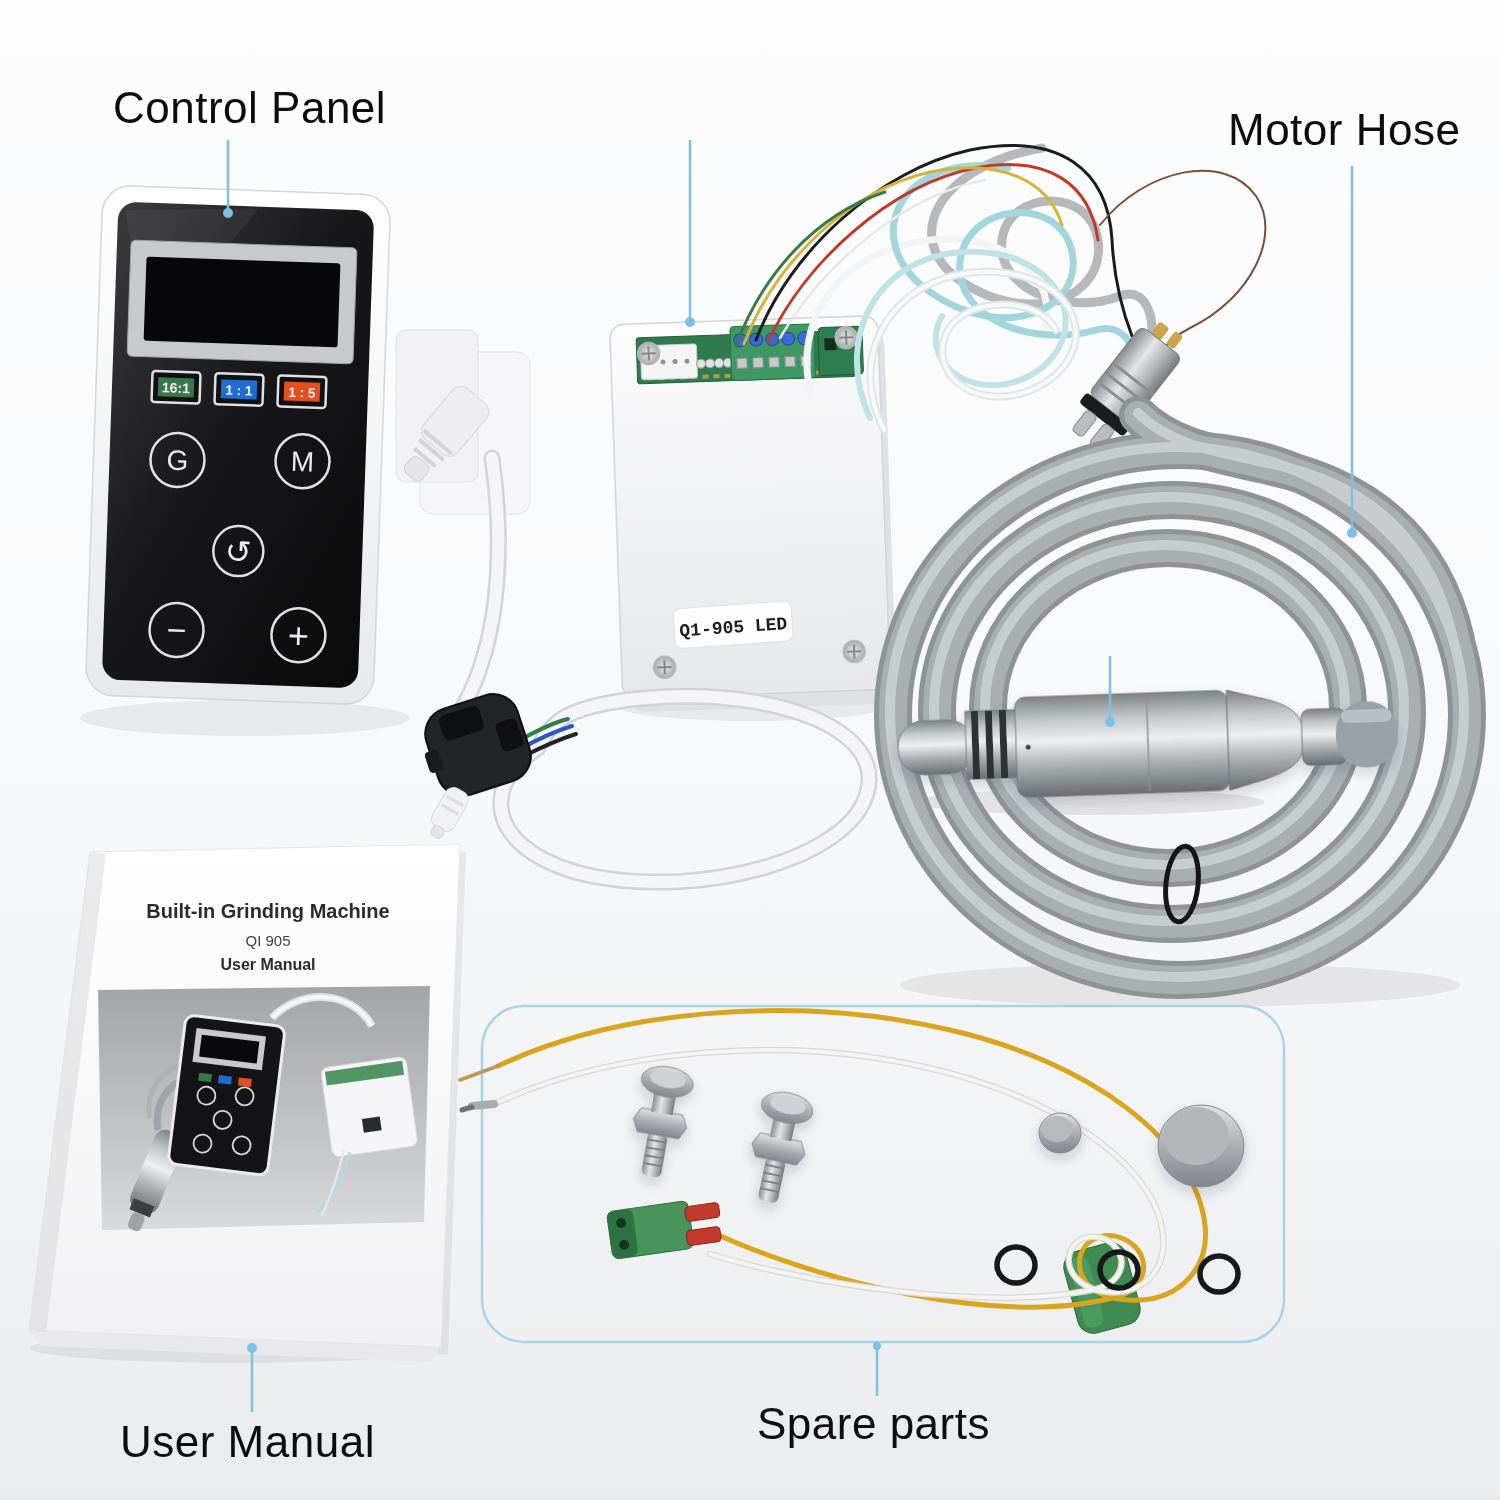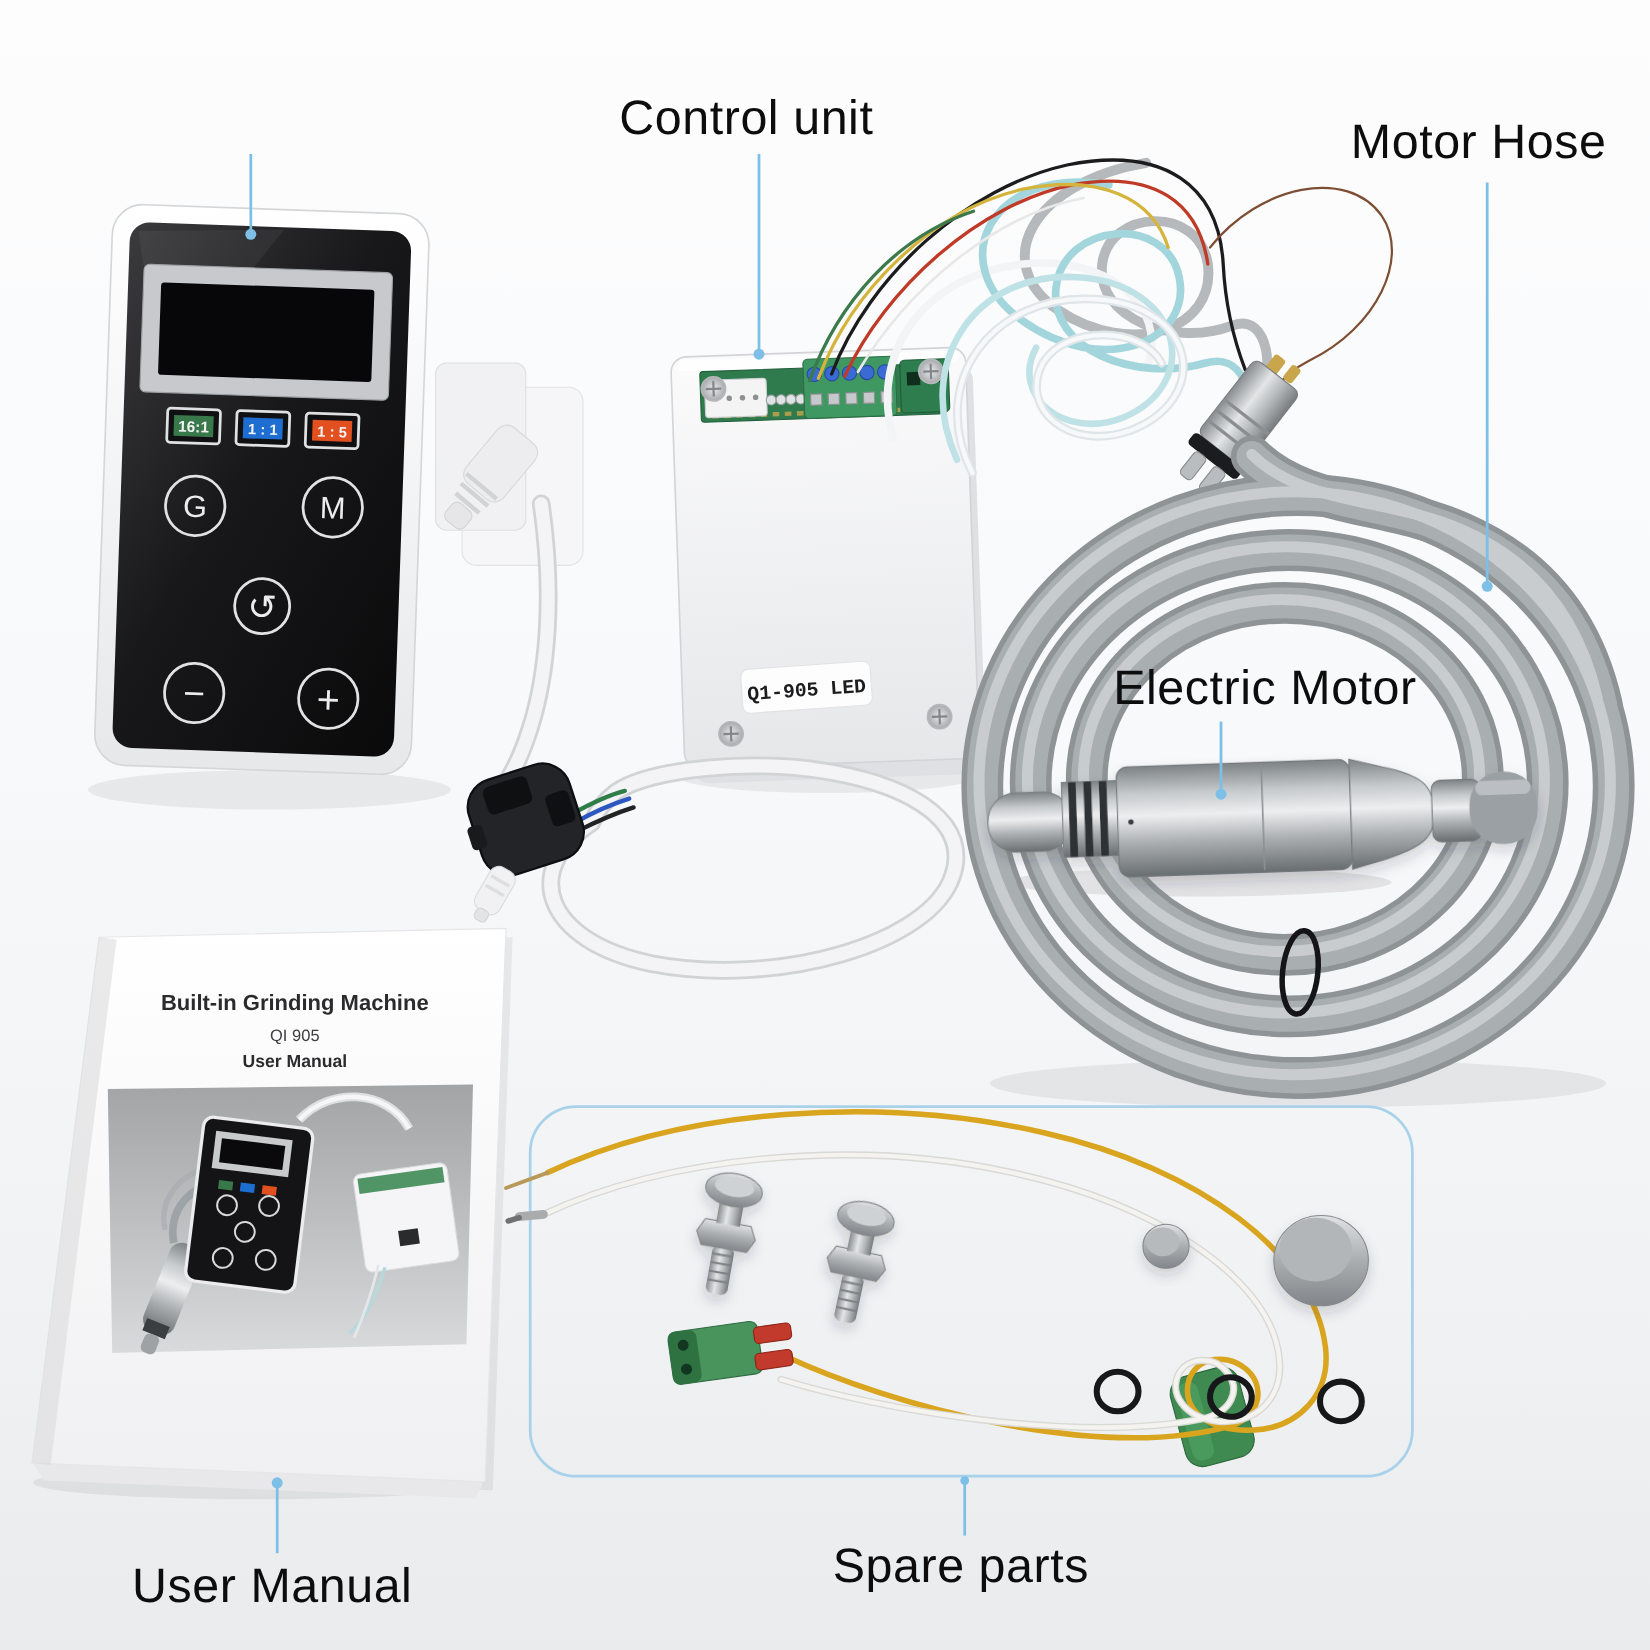--- a/index.html
+++ b/index.html
@@ -369,18 +369,17 @@
     <circle cx="1352" cy="533" r="5" fill="#7dbfe6"></circle>
     <line x1="1110" y1="656" x2="1110" y2="718" stroke="#7dbfe6"></line>
     <circle cx="1110" cy="722" r="5" fill="#7dbfe6"></circle>
     <line x1="252" y1="1351" x2="252" y2="1412" stroke="#7dbfe6"></line>
     <circle cx="252" cy="1348" r="5" fill="#7dbfe6"></circle>
     <line x1="877" y1="1348" x2="877" y2="1396" stroke="#7dbfe6"></line>
     <circle cx="877" cy="1346" r="4" fill="#7dbfe6"></circle>
   </g>
 </svg>
 
-  <div class="callout" style="left:563px;top:84px;">Control unit</div>
+  <div class="callout" style="left:113px;top:84px;">Control Panel</div>
   <div class="callout" style="left:1228px;top:106px;text-align:right;">Motor Hose</div>
-  <div class="callout" style="left:1012px;top:602px;">Electric Motor</div>
   <div class="callout" style="left:120px;top:1418px;">User Manual</div>
   <div class="callout" style="left:757px;top:1400px;">Spare parts</div>
 </div>
 
 </body></html>

